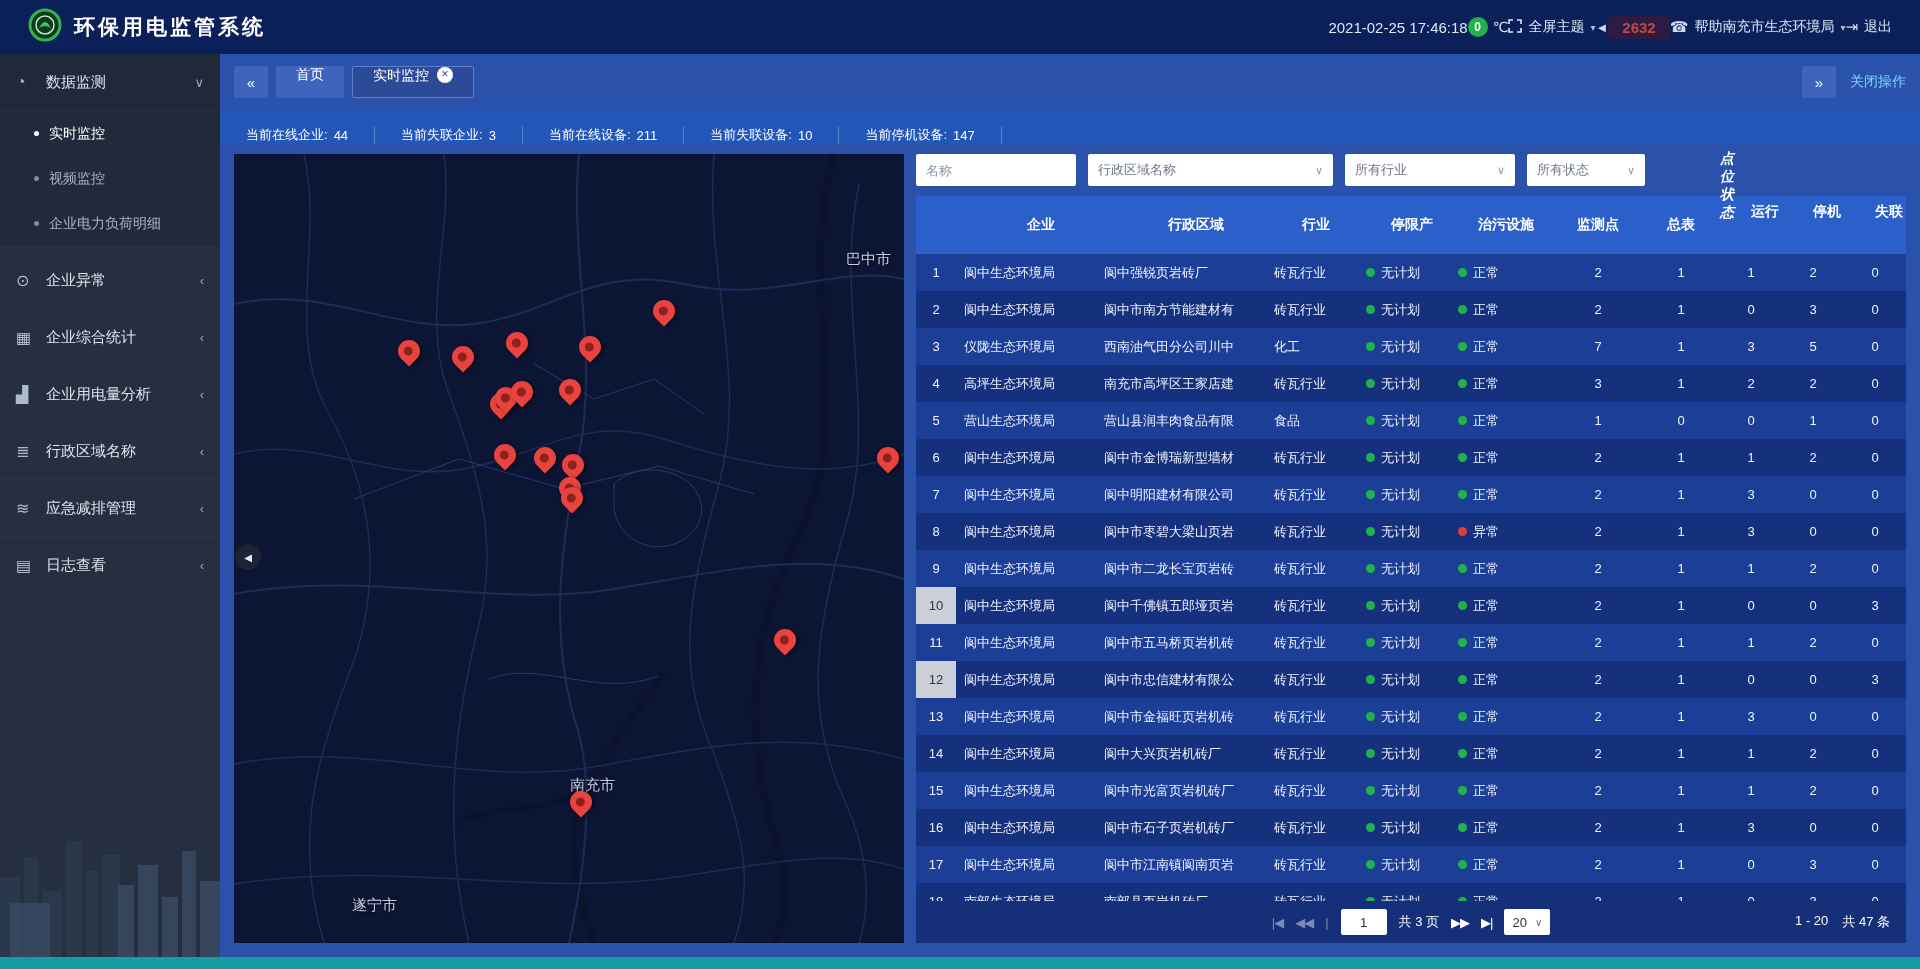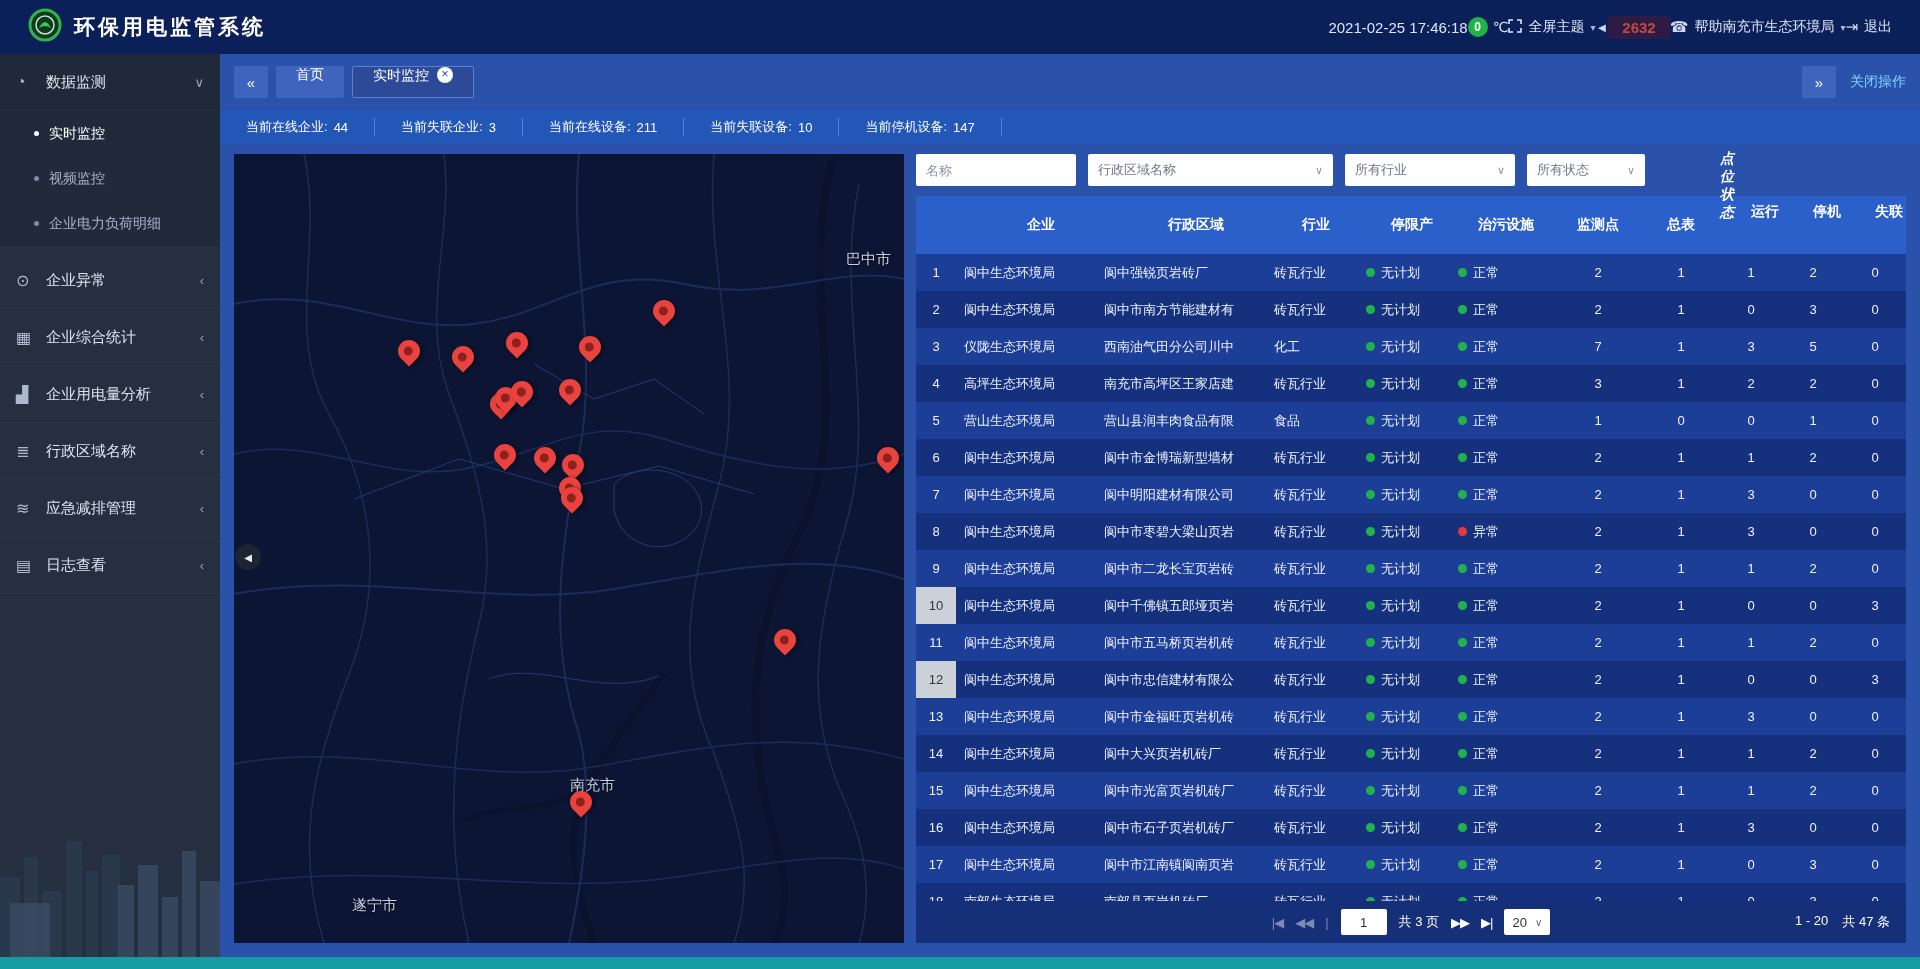--- a/index.html
+++ b/index.html
@@ -41,21 +41,21 @@
   
   .main{flex:1;display:flex;flex-direction:column;min-width:0;background:#2b52ab}
   .tabbar{flex:0 0 56px;display:flex;align-items:center;padding:0 14px;gap:8px}
   .tab-arrow{width:34px;height:32px;background:#3e64bd;border:none;color:#fff;font-size:15px;cursor:pointer;border-radius:2px}
   .tab{height:32px;display:flex;align-items:flex-start;gap:8px;padding:0 20px;background:#3e64bd;color:#fff;font-size:14px;border-radius:2px;cursor:pointer}
   .tab.active{background:#2c4a97;border:1px solid #5d7fd0}
   .tab-close{width:16px;height:16px;border-radius:50%;background:#fff;color:#2c4a97;font-size:12px;line-height:15px;text-align:center;cursor:pointer}
   .tab-right{margin-left:auto;display:flex;align-items:center;gap:14px}
   .close-ops{color:#7dd3fc;font-size:14px;cursor:pointer}
 
-  .statsbar{flex:0 0 34px;background:#2257b8;display:flex;align-items:center;color:#fff;font-size:13px}
+  .statsbar{flex:0 0 34px;background:#2257b8;display:flex;align-items:flex-end;color:#fff;font-size:13px}
   .stat-item{padding:0 26px;border-right:1px solid rgba(255,255,255,.25);height:18px;display:flex;align-items:center;gap:6px;white-space:nowrap}
 
   .content{flex:1;display:flex;padding:10px 14px 14px;gap:12px;min-height:0;position:relative}
 
   
   .map{flex:0 0 670px;width:670px;background:#0d1534;position:relative}
   .roads{position:absolute;left:0;top:0}
   .city-label{position:absolute;color:#c7d1e8;font-size:15px;text-shadow:0 1px 2px #000;white-space:nowrap}
   .pin{position:absolute;width:22px;height:22px;background:#e8433f;border-radius:50% 50% 50% 0;transform:rotate(-45deg);box-shadow:1px 2px 4px rgba(0,0,0,.55)}
   .pin::after{content:"";position:absolute;width:9px;height:9px;background:#8e211e;border-radius:50%;top:6px;left:6px}

